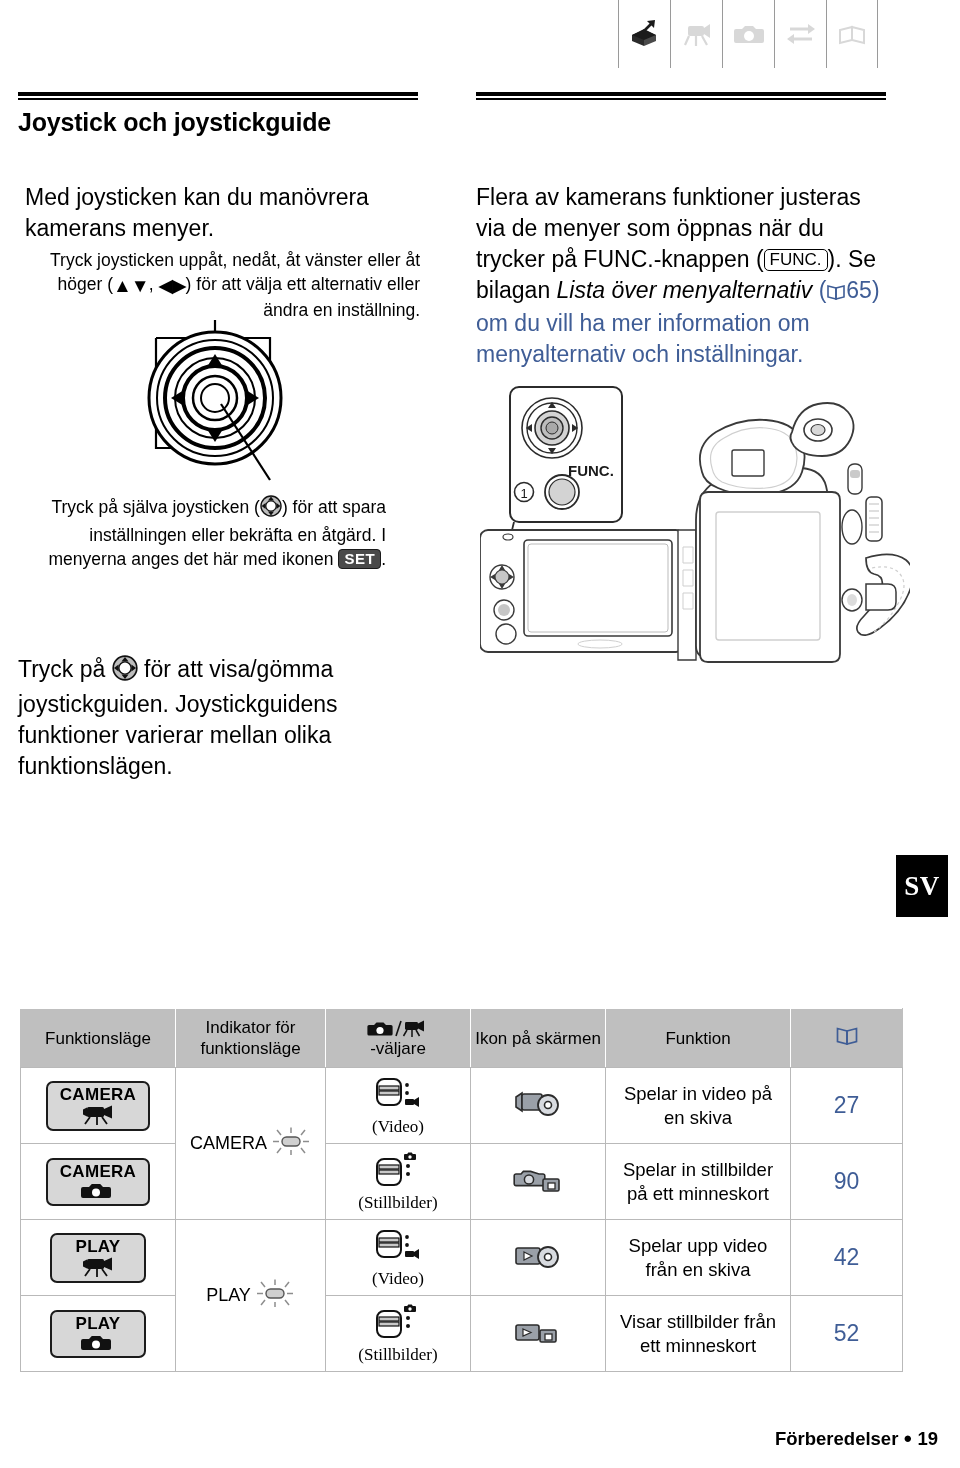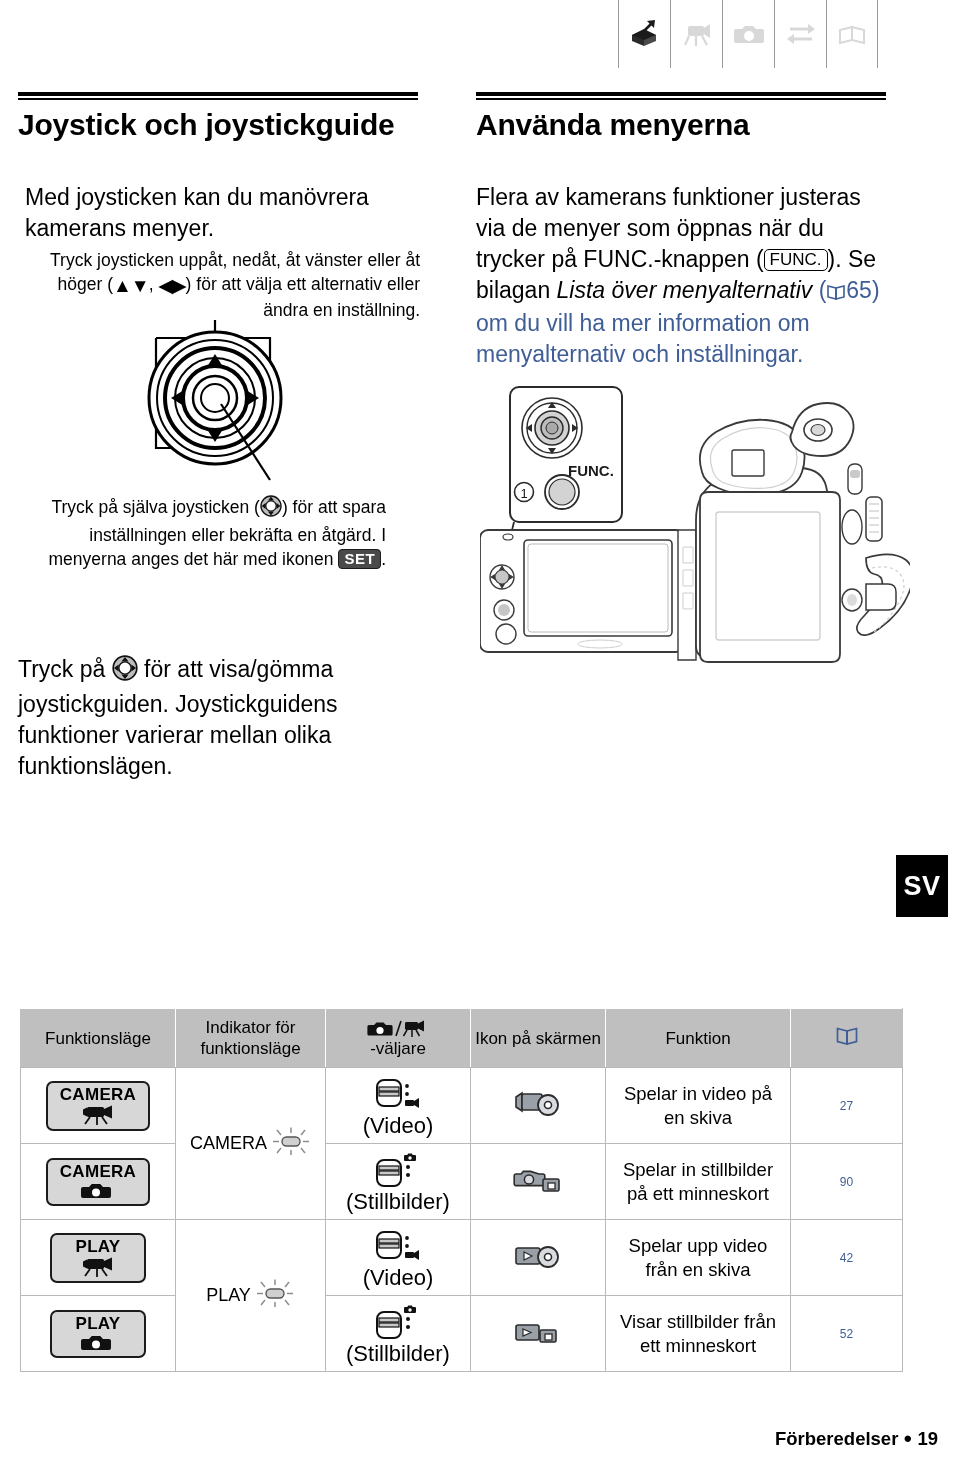--- a/index.html
+++ b/index.html
@@ -28,21 +28,21 @@
 
   
   .hd-rule {
     position: absolute; height: 0;
     border-top: 4px solid #000;
     border-bottom: 2px solid #000;
     padding-top: 2px;
   }
   .hd-title {
     position: absolute;
-    font-size: 30px; font-weight: bold; letter-spacing: -0.2px;
+    font-size: 25px; font-weight: bold; letter-spacing: -0.2px;
   }
 
   
   .body-lg {
     position: absolute;
     font-size: 23px; line-height: 31px;
   }
   .body-sm {
     position: absolute;
     font-size: 17.5px; line-height: 24px; text-align: right;
@@ -90,22 +90,22 @@
   }
   .mode-table thead th {
     background: #bfbfbf;
     font-size: 17px; font-weight: normal; line-height: 21px;
     padding: 8px 2px; border-color: #ffffff; border-bottom-color: #b9b9b9;
   }
   .mode-table thead th:first-child { border-left-color: #bfbfbf; }
   .mode-table thead th:last-child { border-right-color: #bfbfbf; }
   .mode-table td { height: 76px; padding: 4px 6px; }
   .cell-func { text-align: left; font-size: 18.5px; line-height: 24px; padding-left: 14px; }
-  .cell-page { font-size: 12px; color: #3f5d96; }
-  .cell-sel { font-size: 22px; line-height: 20px; }
+  .cell-page { font-size: 23px; color: #3f5d96; }
+  .cell-sel { font-size: 17px; line-height: 20px; font-family: Liberation Serif, serif; }
   .cell-ind { font-size: 18px; }
 
   
   .mode-badge {
     display: inline-block;
     background: #d7d7d7;
     border: 2.2px solid #1b1b1b;
     border-radius: 7px;
     padding: 3px 12px 4px 12px;
     min-width: 96px;
@@ -235,21 +235,20 @@
           <circle cx="11" cy="11" r="10" fill="#bdbdbd" stroke="#111" stroke-width="1.4"></circle>
           <circle cx="11" cy="11" r="5.2" fill="#fff" stroke="#111" stroke-width="1.2"></circle>
           <path d="M11 1.6 l3 4 h-6 Z" fill="#111"></path>
           <path d="M11 20.4 l3 -4 h-6 Z" fill="#111"></path>
           <path d="M1.6 11 l4 -3 v6 Z" fill="#111"></path>
           <path d="M20.4 11 l-4 -3 v6 Z" fill="#111"></path>
         </svg></span><span> för att visa/gömma joystickguiden. Joystickguidens funktioner varierar mellan olika funktionslägen.</span>
   </div>
 
   <div class="hd-rule" style="left:476px; top:92px; width:410px;"></div>
-  <div class="hd-title" style="left:476px; top:108px; width:420px;">Använda menyerna</div>
 
   <div class="body-lg" style="left:476px; top:182px; width:405px;">
     <span>Flera av kamerans funktioner justeras via de menyer som öppnas när du trycker på FUNC.-knappen (</span><span class="chip-func">FUNC.</span><span>). Se bilagan </span><span class="ital">Lista över menyalternativ</span><span class="blue"> (</span><span class="ico-book"><svg width="20" height="16" viewBox="0 0 20 16">
           <g fill="none" stroke="#3f5d96" stroke-width="1.6">
             <path d="M10 4 L2 2 L2 13 L10 15 Z"></path>
             <path d="M10 4 L18 2 L18 13 L10 15 Z"></path>
           </g>
         </svg></span><span class="blue">65</span><span class="blue">) om du vill ha mer information om menyalternativ och inställningar.</span>
   </div>
 
@@ -323,21 +322,21 @@
       <path d="M389 132 h10 M389 139 h10 M389 146 h10 M389 153 h10 M389 160 h10" stroke="#c0c0c0" stroke-width="1.2"></path>
       <ellipse cx="372" cy="228" rx="10" ry="11" fill="#fff" stroke="#3a3a3a" stroke-width="1.4"></ellipse>
       <ellipse cx="372" cy="228" rx="5" ry="6" fill="#dcdcdc"></ellipse>
 
       <path d="M386 186 q26 -8 40 2 q12 10 4 30 q-8 22 -30 38 q-16 12 -22 4 q-4 -6 6 -16 q14 -14 18 -30 q2 -10 -8 -12 q-8 -2 -8 -16 z" fill="#fff" stroke="#3a3a3a" stroke-width="1.7"></path>
       <path d="M392 196 q20 -4 28 6 q8 10 0 26 q-10 20 -26 32" fill="none" stroke="#cfcfcf" stroke-width="1.2" stroke-dasharray="3 3"></path>
       <path d="M386 212 h22 q8 0 8 8 v10 q0 8 -8 8 h-22 z" fill="#fff" stroke="#3a3a3a" stroke-width="1.5"></path>
     </svg>
   </div>
 
-  <div class="sv-tab" style="left:896px; top:855px; width:52px; height:62px;">SV</div>
+  <div class="sv-tab" style="left:896px; top:855px; width:52px; height:62px;font-family:Liberation Serif, serif;">SV</div>
 
   <table class="mode-table">
     <colgroup>
       <col style="width:155px">
       <col style="width:150px">
       <col style="width:145px">
       <col style="width:135px">
       <col style="width:185px">
       <col style="width:112px">
     </colgroup>

